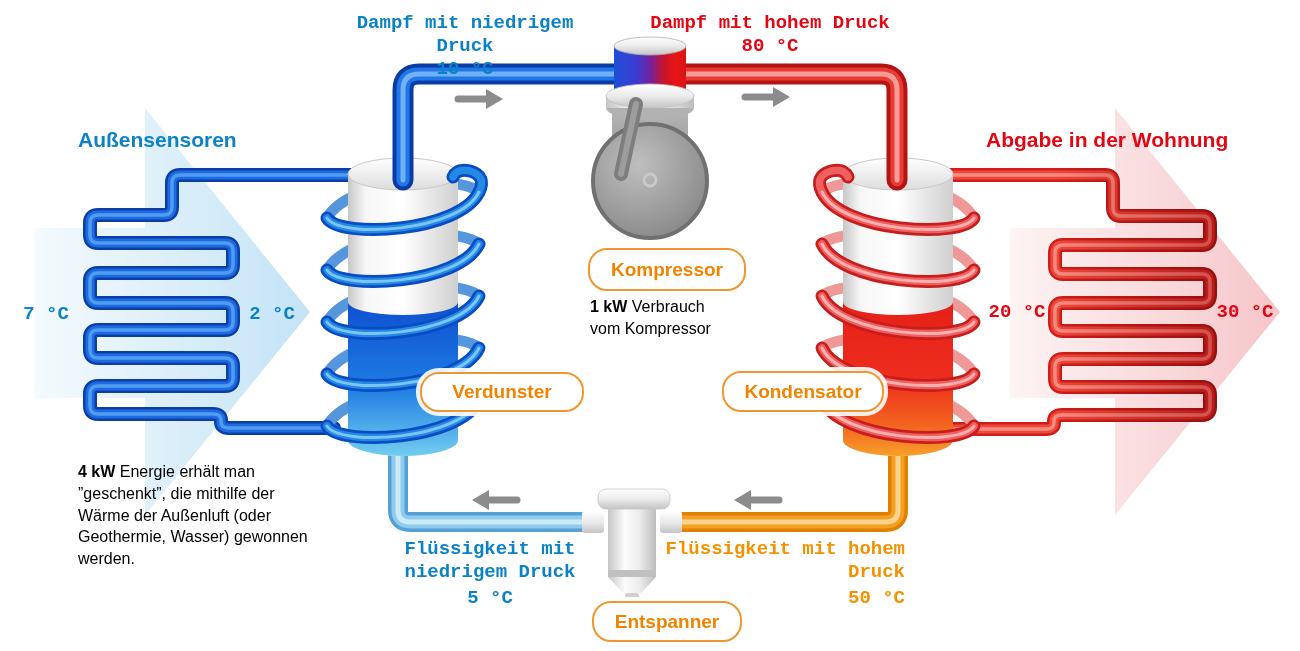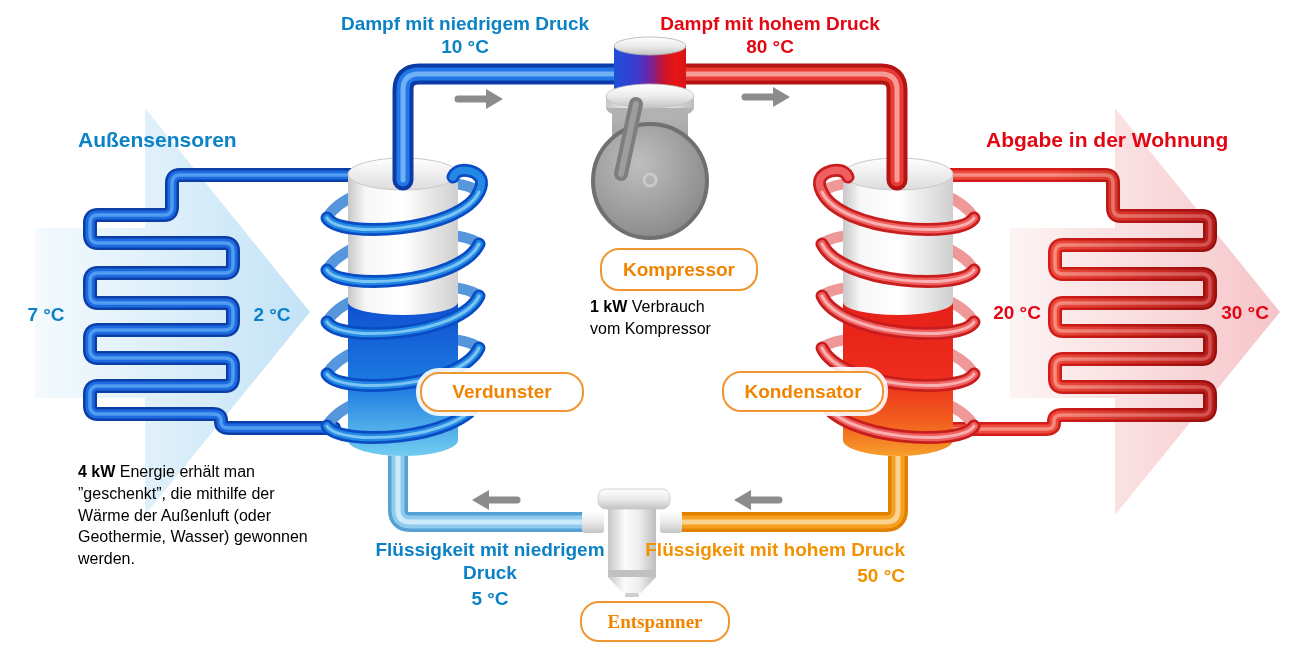--- a/index.html
+++ b/index.html
@@ -5,21 +5,21 @@
   html,body{margin:0;padding:0;background:#fff;}
   .canvas{position:relative;width:1300px;height:651px;background:#ffffff;overflow:hidden;
           font-family:"Liberation Sans", sans-serif;}
   .canvas svg{position:absolute;left:0;top:0;}
   .lbl{position:absolute;font-weight:bold;white-space:nowrap;}
   .blk{position:absolute;font-weight:bold;}
   .center{text-align:center;}
   .blue{color:#0c82c6;}
   .red{color:#e30613;}
   .orange{color:#f39200;}
-  .t19{font-size:19px;line-height:23px;}
+  .t19{font-size:19px;line-height:23px;font-family:Liberation Mono, monospace;}
   .t21{font-size:21px;line-height:24px;}
   .pill{position:absolute;background:#ffffff;border:2.5px solid #f0962e;border-radius:19px;
         color:#f08300;font-weight:bold;font-size:19px;display:flex;align-items:center;
         justify-content:center;box-shadow:0 0 0 4px rgba(255,255,255,0.9);}
   .note{position:absolute;color:#000000;font-size:16px;line-height:1.36;font-weight:normal;}
   .note b{font-weight:bold;}
 </style>
 </head>
 <body>
 
@@ -271,30 +271,30 @@
 
 <div class="lbl blue t21" style="left:78px;top:128px;">Außensensoren</div>
 
 <div class="lbl red t21" style="left:986px;top:128px;">Abgabe in der Wohnung</div>
 
 <div class="blk blue center t19" style="left:20px;top:303px;width:52px;">7 °C</div>
 <div class="blk blue center t19" style="left:246px;top:303px;width:52px;">2 °C</div>
 <div class="blk red center t19" style="left:988px;top:301px;width:58px;">20 °C</div>
 <div class="blk red center t19" style="left:1216px;top:301px;width:58px;">30 °C</div>
 
-<div class="pill" style="left:600px;top:248px;width:154px;height:39px;">
+<div class="pill" style="left:588px;top:248px;width:154px;height:39px;">
   <span>Kompressor</span>
 </div>
 <div class="pill" style="left:420px;top:372px;width:160px;height:36px;">
   <span>Verdunster</span>
 </div>
 <div class="pill" style="left:722px;top:371px;width:158px;height:37px;">
   <span>Kondensator</span>
 </div>
-<div class="pill" style="left:580px;top:601px;width:146px;height:37px;font-family:Liberation Serif, serif;">
+<div class="pill" style="left:592px;top:601px;width:146px;height:37px;">
   <span>Entspanner</span>
 </div>
 
 <div class="note" style="left:590px;top:296px;width:180px;">
   <div><b>1 kW</b><span> Verbrauch</span></div>
   <div>vom Kompressor</div>
 </div>
 
 <div class="blk blue center t19" style="left:360px;top:538px;width:260px;">
   <div>Flüssigkeit mit niedrigem Druck</div>

